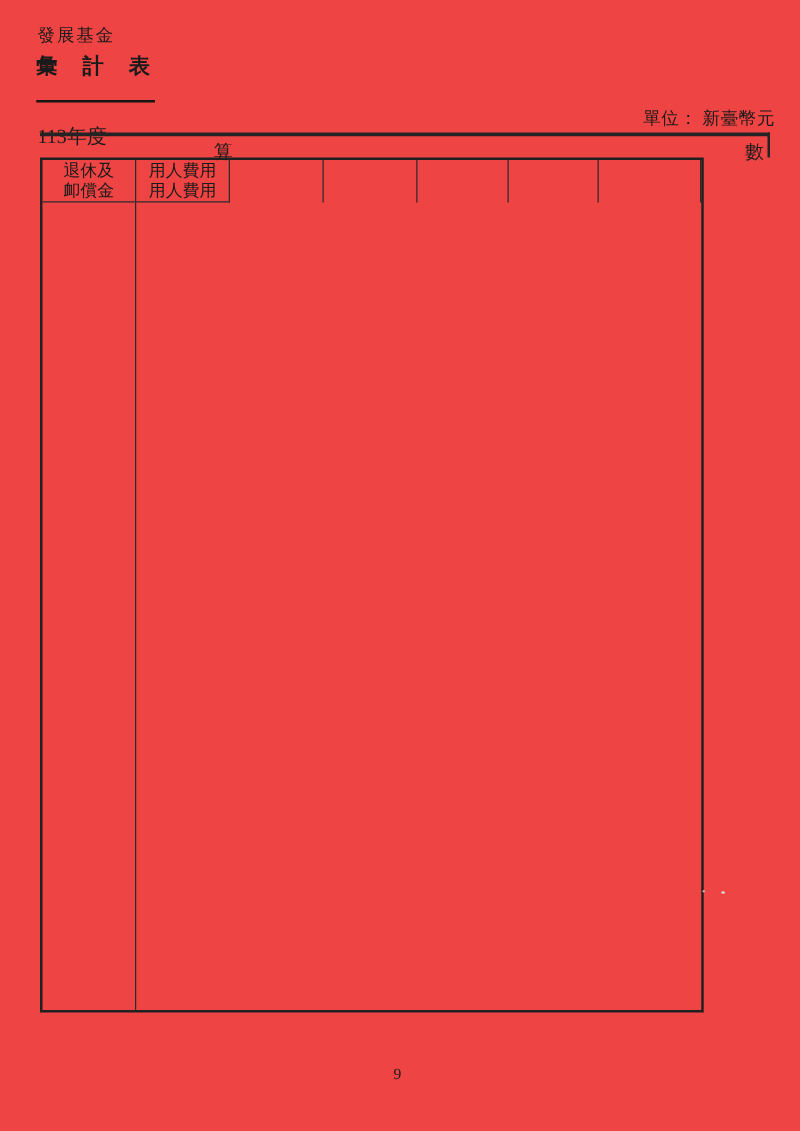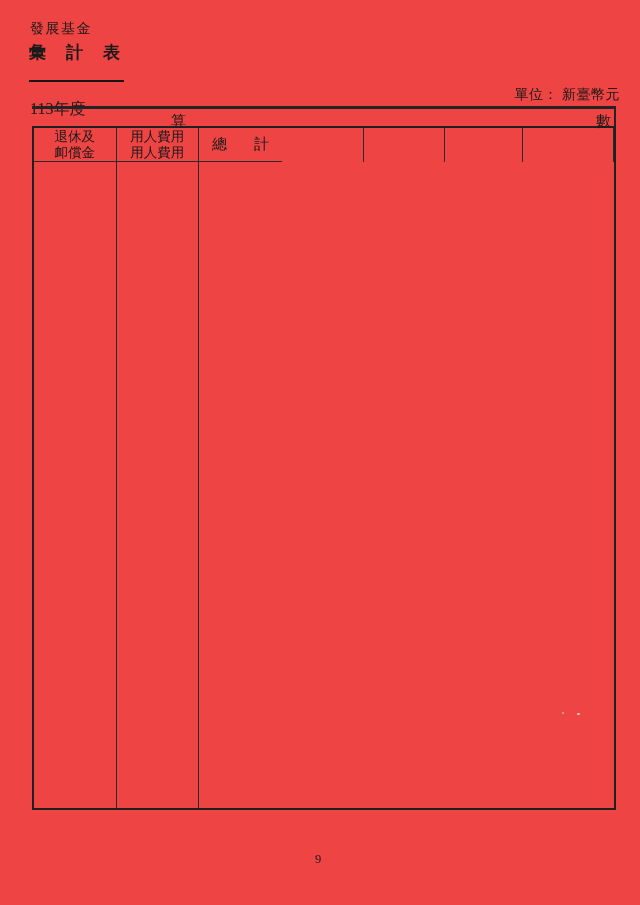--- a/index.html
+++ b/index.html
@@ -36,21 +36,21 @@
   }
   .budget-table { position: absolute; left: 32px; top: 106px; width: 584px; }
   .span-row {
     position: relative; height: 20px; box-sizing: border-box;
     border-top: 3px solid #242424;
     border-right: 2px solid #242424;
   }
   .span-left  { position: absolute; left: 139px; top: 3px; font-size: 15px; }
   .span-right { position: absolute; right: 3px;  top: 3px; font-size: 15px; }
   .grid {
-    box-sizing: border-box; width: 584px; height: 684px;
+    box-sizing: border-box; width: 531px; height: 684px;
     border: 2px solid #202020;
     display: grid;
     grid-template-columns: 83fr 83fr 83fr 83fr 81fr 79fr 91fr;
     grid-template-rows: 34px 1fr;
   }
   .hcell {
     border-right: 1.5px solid #2b2b2b;
     border-bottom: 1.5px solid #2b2b2b;
     display: flex; flex-direction: column;
     align-items: center; justify-content: center;
@@ -89,23 +89,20 @@
     <div class="grid">
 
       <div class="hcell two-line">
         <div>退休及</div>
         <div>卹償金</div>
       </div>
       <div class="hcell two-line">
         <div>用人費用</div>
         <div>用人費用</div>
       </div>
-      <div class="hcell no-right">
-        <span class="spread2">總計</span>
-      </div>
 
       <div class="bcell"></div>
       <div class="bcell"></div>
       <div class="bcell"></div>
       <div class="bcell"></div>
       <div class="bcell"></div>
       <div class="bcell"></div>
       <div class="bcell no-right"></div>
     </div>
   </div>

